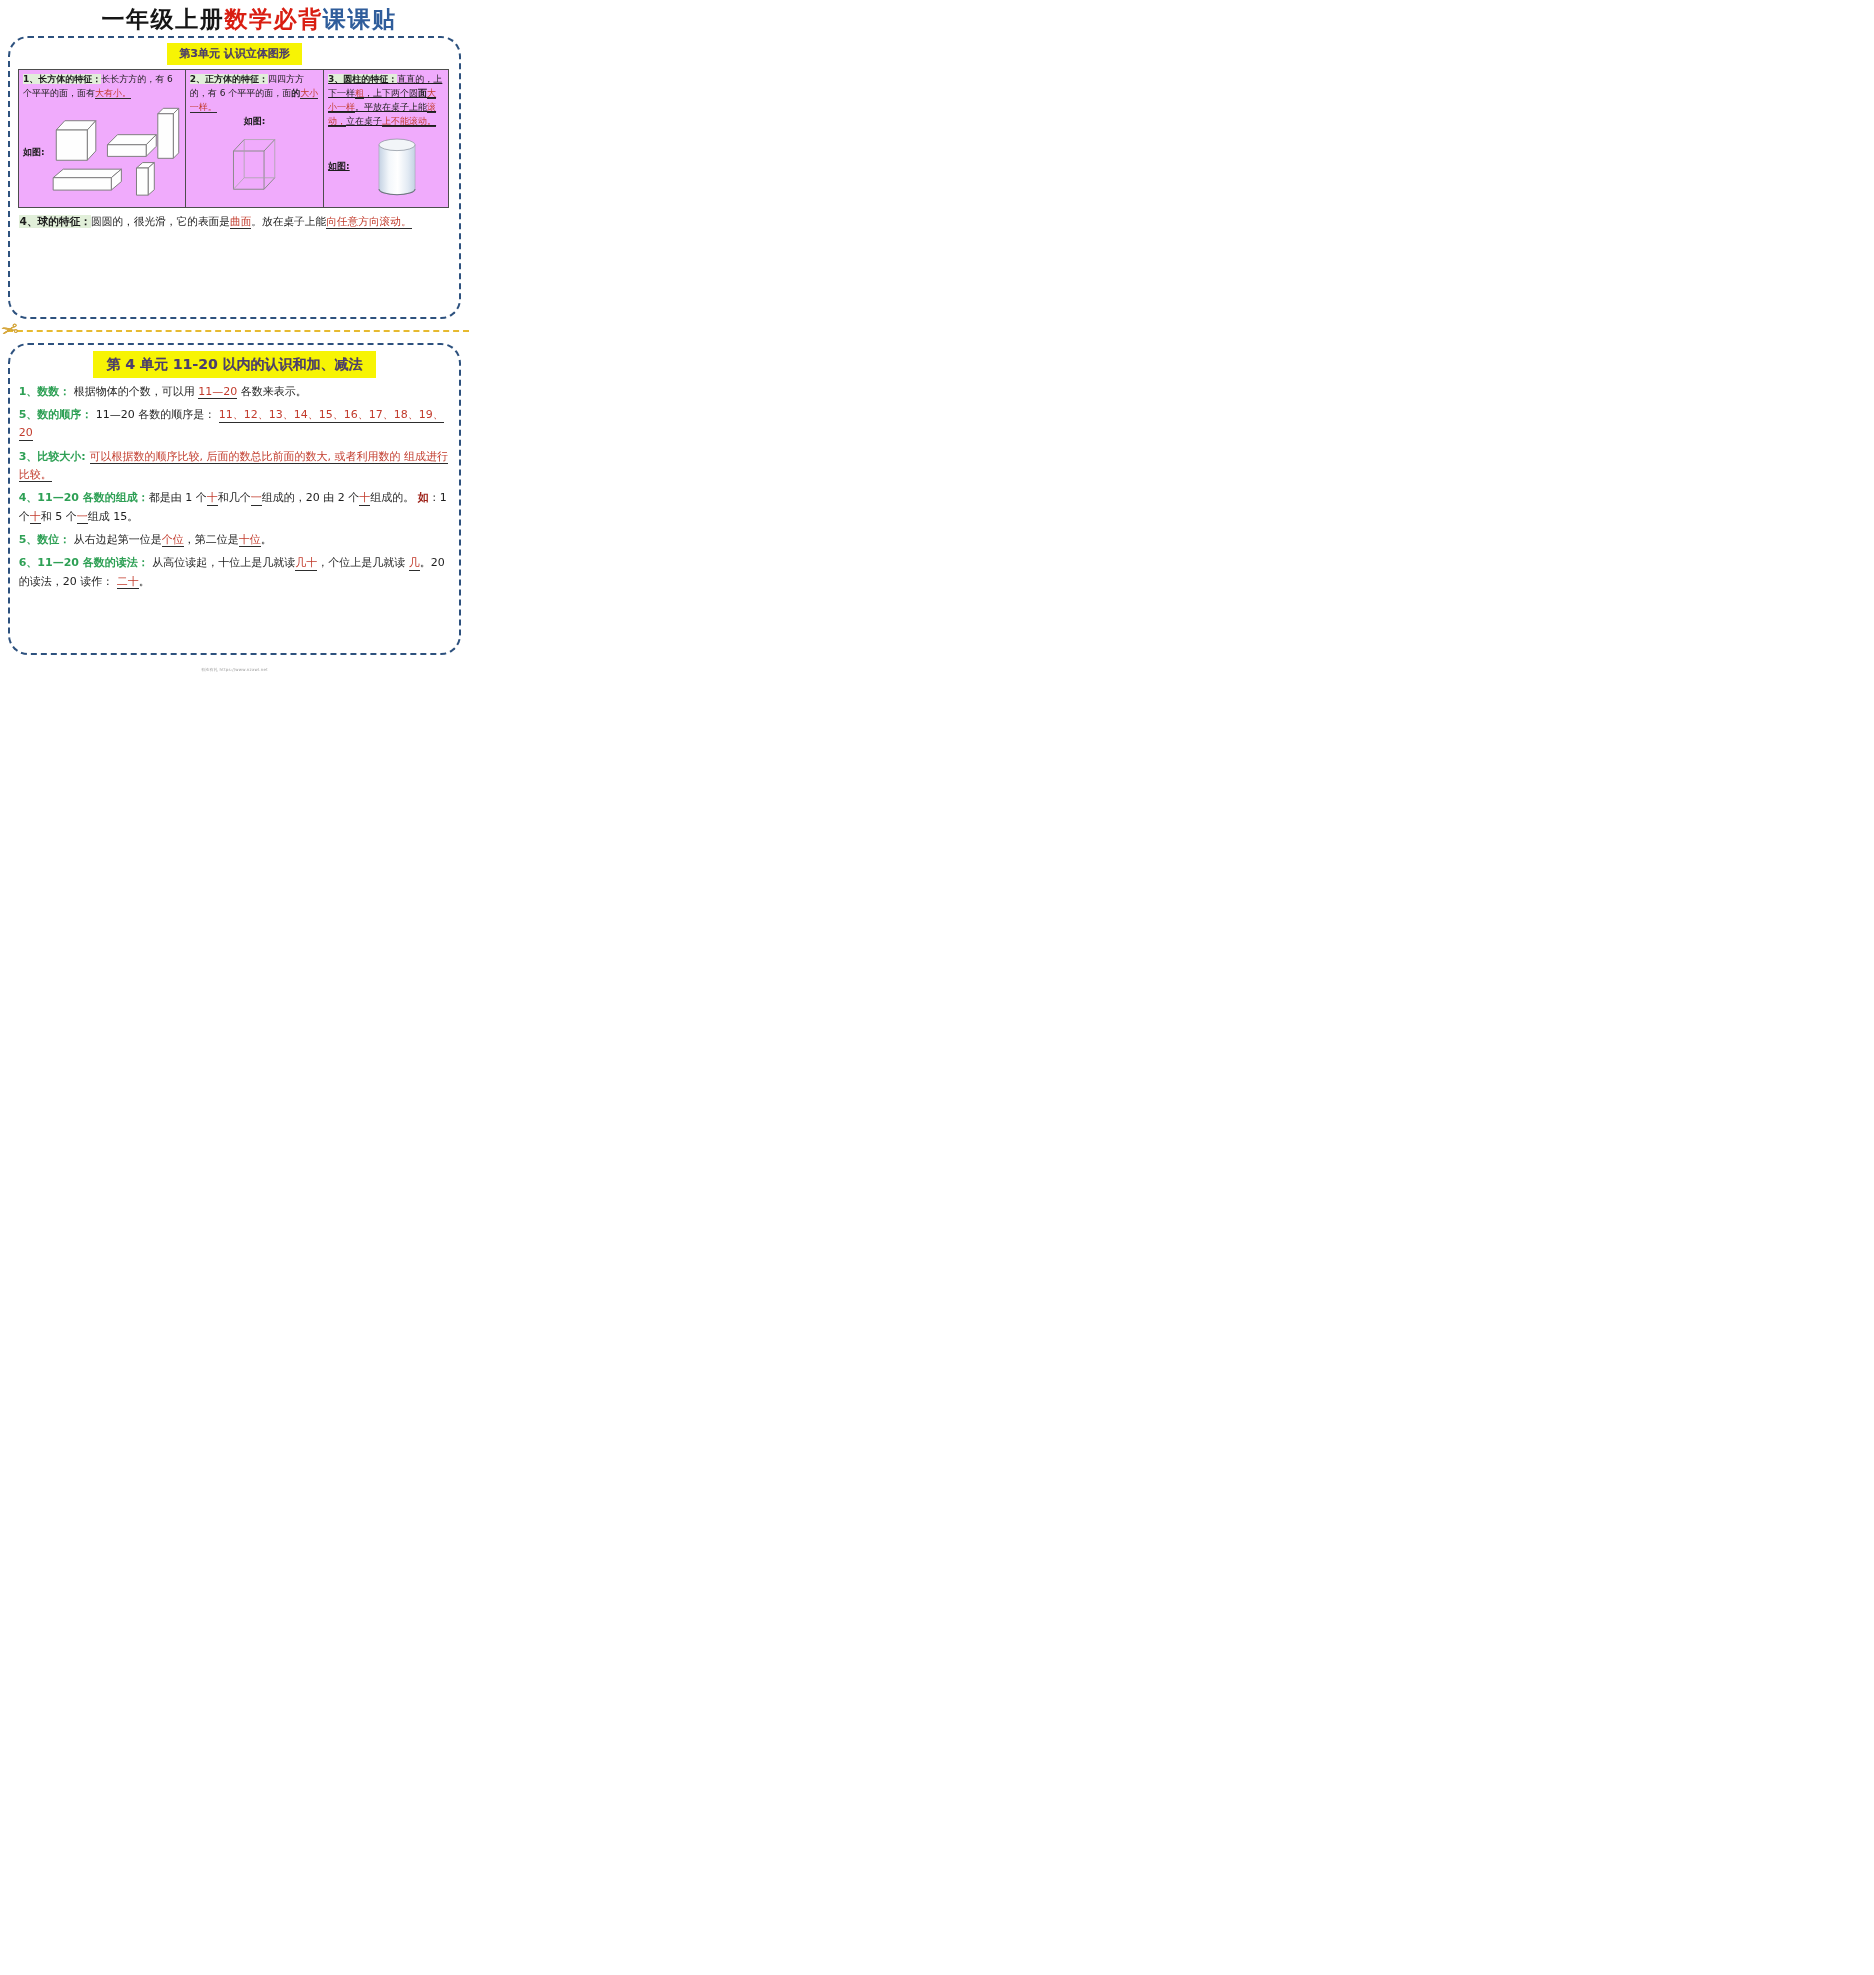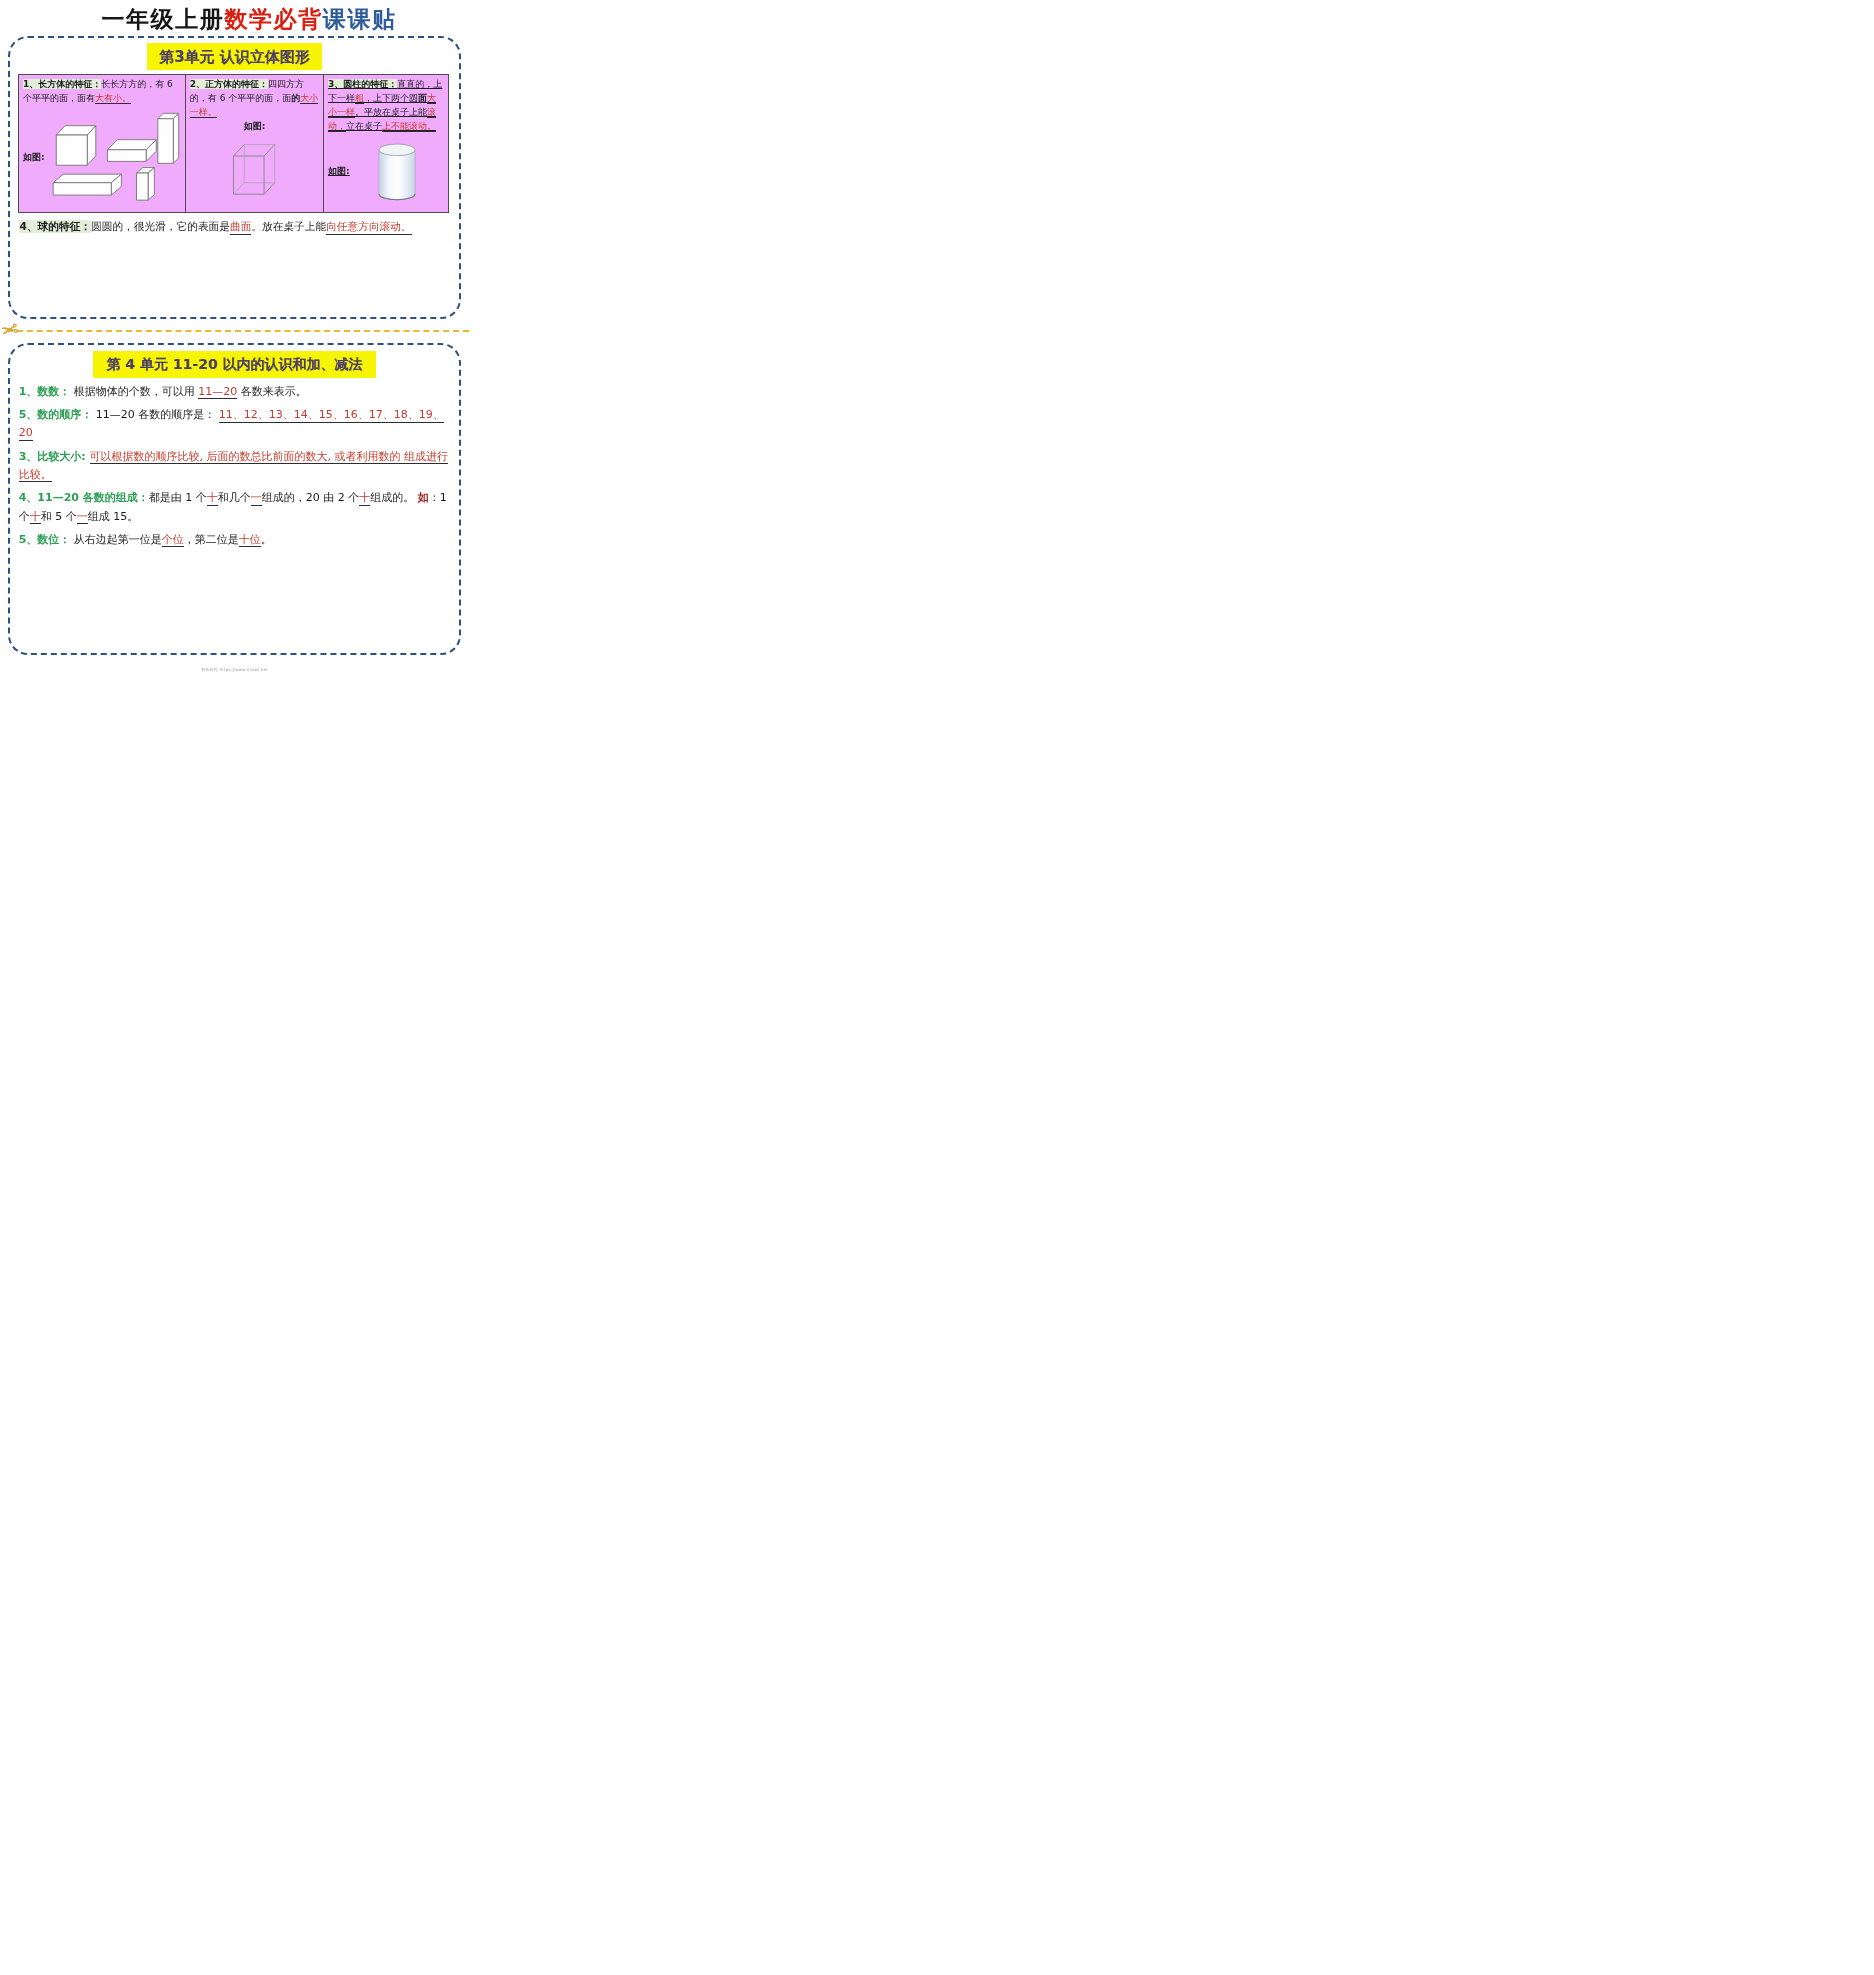--- a/index.html
+++ b/index.html
@@ -36,21 +36,21 @@
   }
   .panel-u3 { min-height: 283px; }
   .panel-u4 { min-height: 312px; }
 
   .unit-header-wrap { text-align: center; margin: 0.8px 0 4px 0; }
   .unit-header {
     display: inline-block;
     background: #f7f404;
     color: #4b3e6e;
     font-weight: bold;
-    font-size: 15px;
+    font-size: 11px;
     line-height: 1.35;
     padding: 3.2px 12px;
     text-shadow: 0.4px 0.4px 0.4px rgba(90,70,40,.45);
   }
   .panel-u4 .unit-header { font-size: 14px; padding: 4px 13.4px; }
 
   
   .box-row { display: flex; align-items: stretch; margin: 0.8px 0.8px 5.5px 0.8px; }
   .sbox {
     border: 1.2px solid #4d4d4d;
@@ -201,17 +201,18 @@
   <section class="panel panel-u4">
     <div class="unit-header-wrap">
       <span class="unit-header">第 4 单元 11-20 以内的认识和加、减法</span>
     </div>
 
     <p class="item"><span class="g">1、数数：</span><span> 根据物体的个数，可以用 </span><span class="ru">11—20</span><span> 各数来表示。</span></p>
     <p class="item"><span class="g">5、数的顺序：</span><span> 11—20 各数的顺序是： </span><span class="ru">11、12、13、14、15、16、17、18、19、20</span></p>
     <p class="item"><span class="g">3、比较大小: </span><span class="ru">可以根据数的顺序比较, 后面的数总比前面的数大, 或者利用数的 组成进行比较。</span></p>
     <p class="item"><span class="g">4、11—20 各数的组成：</span><span>都是由 1 个</span><span class="ru">十</span><span>和几个</span><span class="ru">一</span><span>组成的，20 由 2 个</span><span class="ru">十</span><span>组成的。  </span><span class="dr">如</span><span>：1 个</span><span class="ru">十</span><span>和 5 个</span><span class="ru">一</span><span>组成 15。</span></p>
     <p class="item"><span class="g">5、数位：</span><span> 从右边起第一位是</span><span class="ru">个位</span><span>，第二位是</span><span class="ru">十位</span><span>。</span></p>
+    <p class="item"><span class="g">6、11—20 各数的读法：</span><span> 从高位读起，十位上是几就读</span><span class="ru">几十</span><span>，个位上是几就读 </span><span class="ru">几</span><span>。20 的读法，20 读作： </span><span class="ru">二十</span><span>。</span></p>
   </section>
 
   <div class="watermark">有渔有礼 https://www.nzxwl.net</div>
 </div>
 
 
 </body></html>

